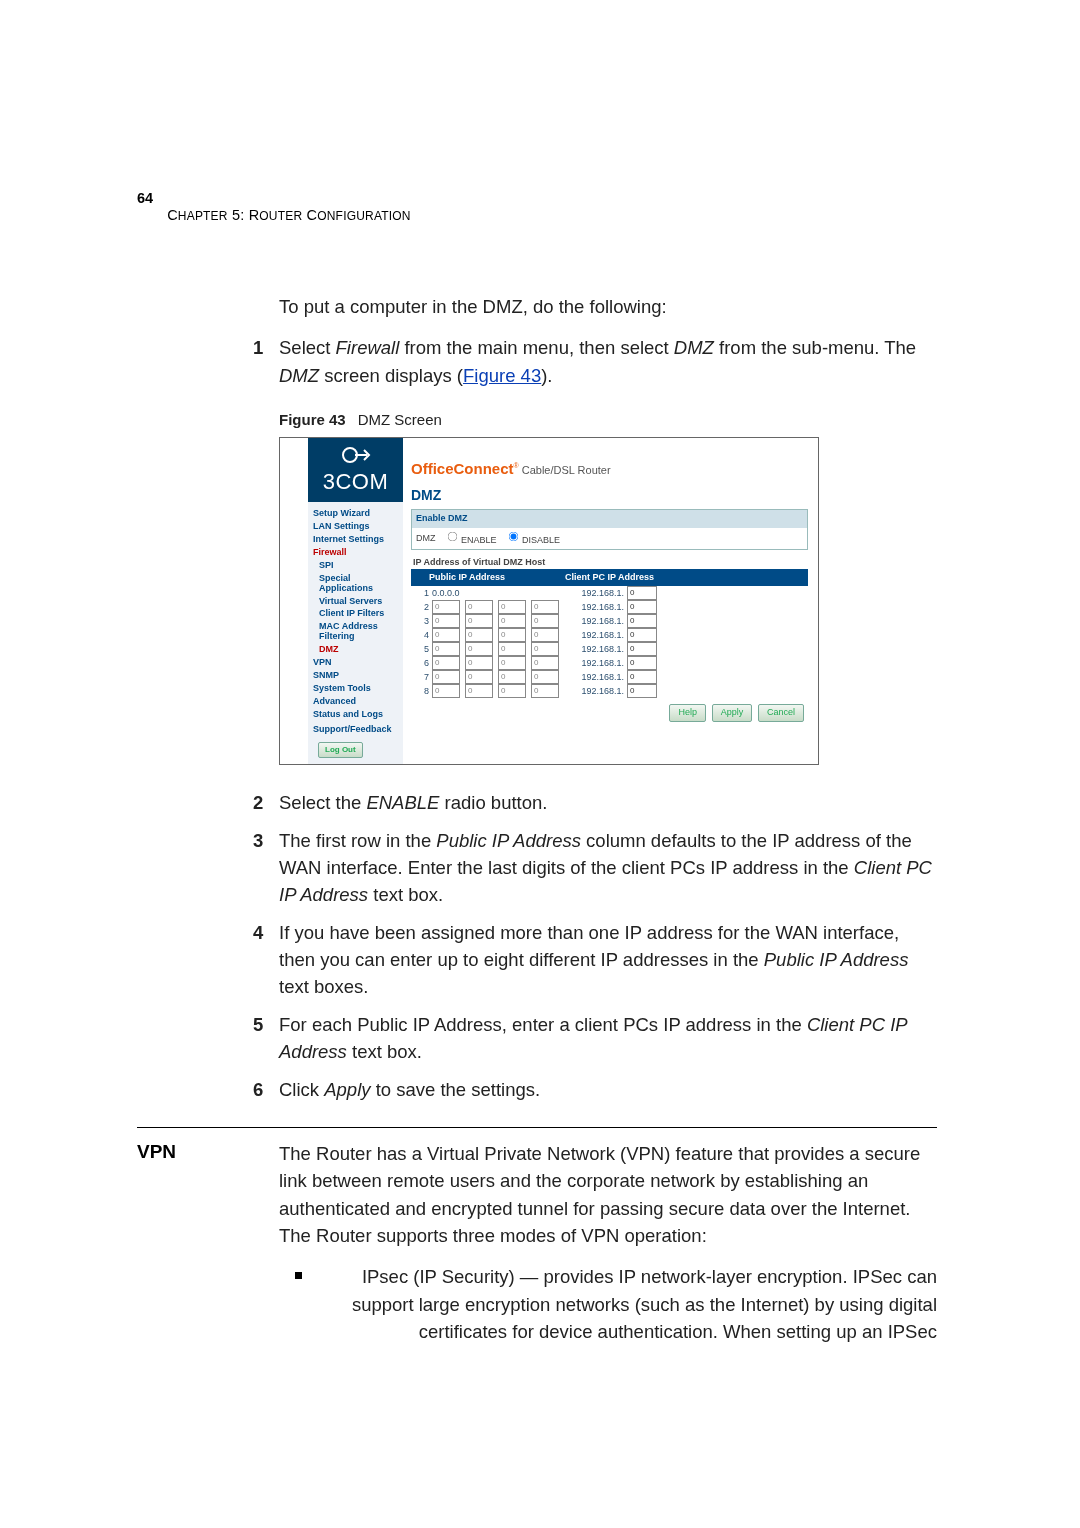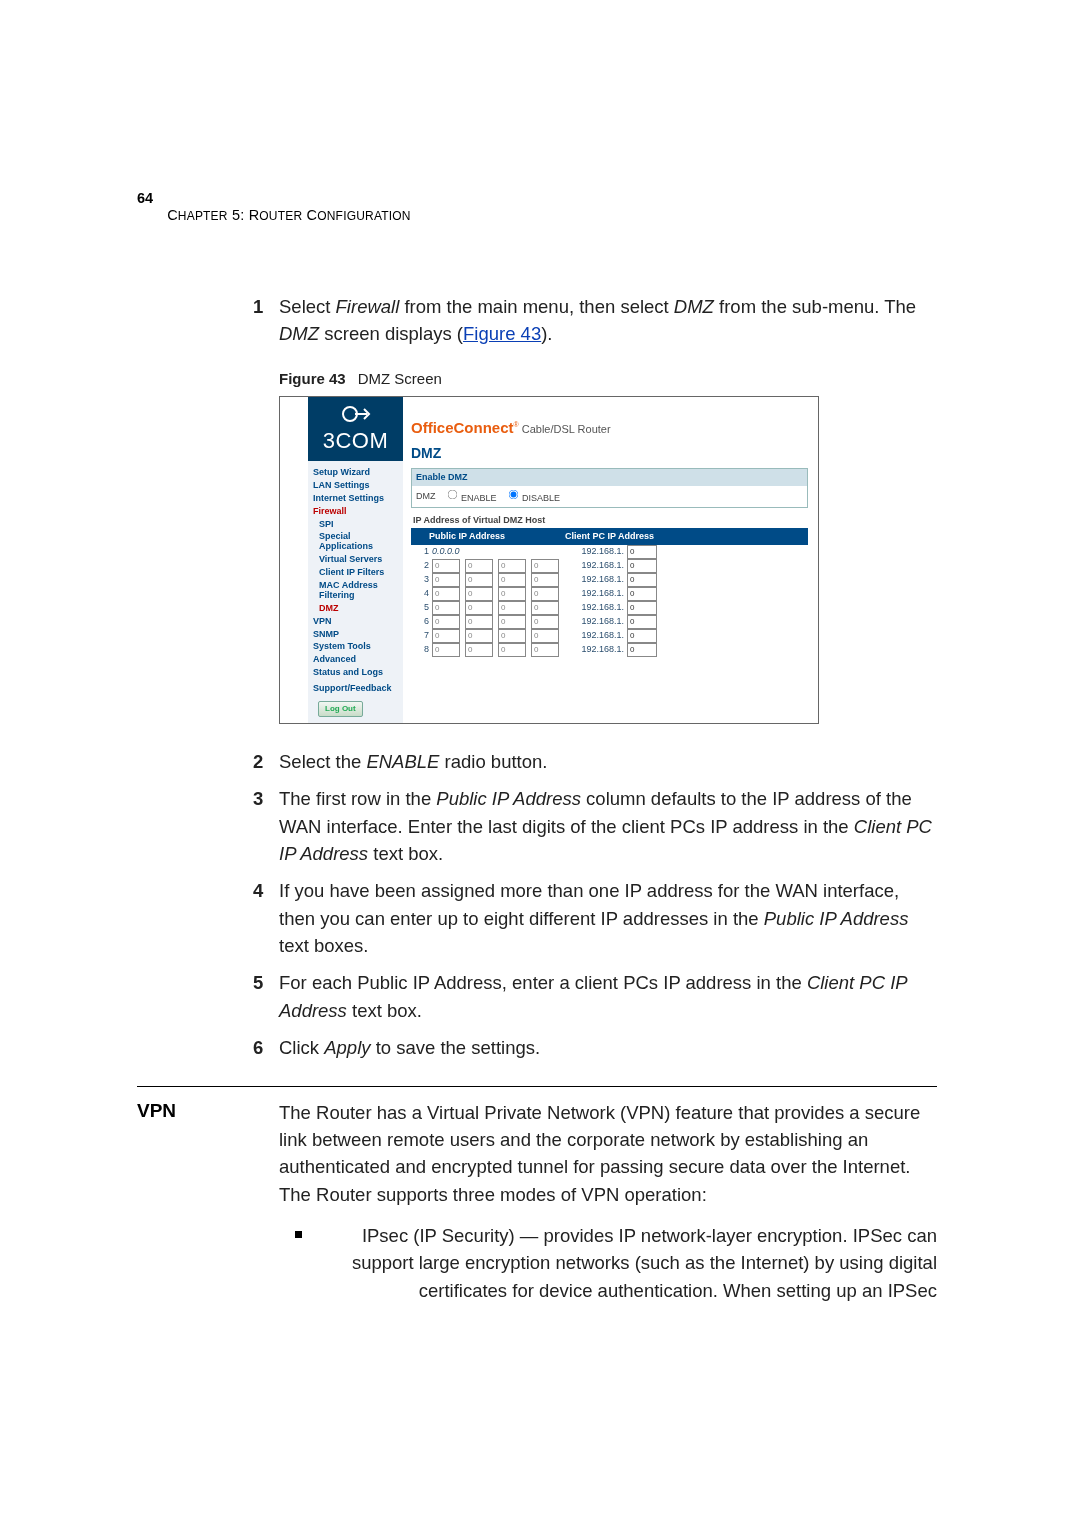--- a/index.html
+++ b/index.html
@@ -201,20 +201,21 @@
 
 <div class="page">
   <div class="page-header">
     <span class="page-number">64</span>
     <span class="caps">
       <span>C</span><span style="font-size:12px">HAPTER</span><span> 5: R</span><span style="font-size:12px">OUTER</span><span> C</span><span style="font-size:12px">ONFIGURATION</span>
     </span>
   </div>
 
   <div class="body-col">
+    <p class="para">To put a computer in the DMZ, do the following:</p>
 
     <ol class="steps">
       <li class="para">
         <span>Select </span><em class="i">Firewall</em><span> from the main menu, then select </span><em class="i">DMZ</em><span> from the sub-menu. The </span><em class="i">DMZ</em><span> screen displays (</span><a class="link">Figure 43</a><span>).</span>
 
         <p class="figcap">
           <span class="fignum">Figure 43</span><span>DMZ Screen</span>
         </p>
 
         
@@ -265,21 +266,21 @@
                 </div>
 
                 <div class="ss-sect-label">IP Address of Virtual DMZ Host</div>
                 <div class="ss-thead-row">
                   <div class="ss-thead col1">Public IP Address</div>
                   <div class="ss-thead" style="flex:1">Client PC IP Address</div>
                 </div>
                 <div id="ss-rows">
                     <div class="ss-table">
                       <div style="text-align: right;">1</div>
-                      <div style="grid-column: 2 / span 4; font-style: italic;">0.0.0.0</div>
+                      <div style="grid-column: 2 / span 4;">0.0.0.0</div>
                       <div style="text-align: right;">192.168.1.</div>
                       <div class="lastcell">0</div>
                     </div>
                     <div class="ss-table">
                       <div style="text-align: right;">2</div>
                       <div class="ipcell">0</div>
                       <div class="ipcell">0</div>
                       <div class="ipcell">0</div>
                       <div class="ipcell">0</div>
                       <div style="text-align: right;">192.168.1.</div>
@@ -334,20 +335,25 @@
                       <div style="text-align: right;">8</div>
                       <div class="ipcell">0</div>
                       <div class="ipcell">0</div>
                       <div class="ipcell">0</div>
                       <div class="ipcell">0</div>
                       <div style="text-align: right;">192.168.1.</div>
                       <div class="lastcell">0</div>
                     </div>
                   </div>
 
+                <div class="ss-btns">
+                  <span class="ss-btn">Help</span>
+                  <span class="ss-btn">Apply</span>
+                  <span class="ss-btn">Cancel</span>
+                </div>
               </div>
             </div>
           </div>
         </div>
       </li>
 
       <li class="para">
         <span>Select the </span><em class="i">ENABLE</em><span> radio button.</span>
       </li>
       <li class="para">

